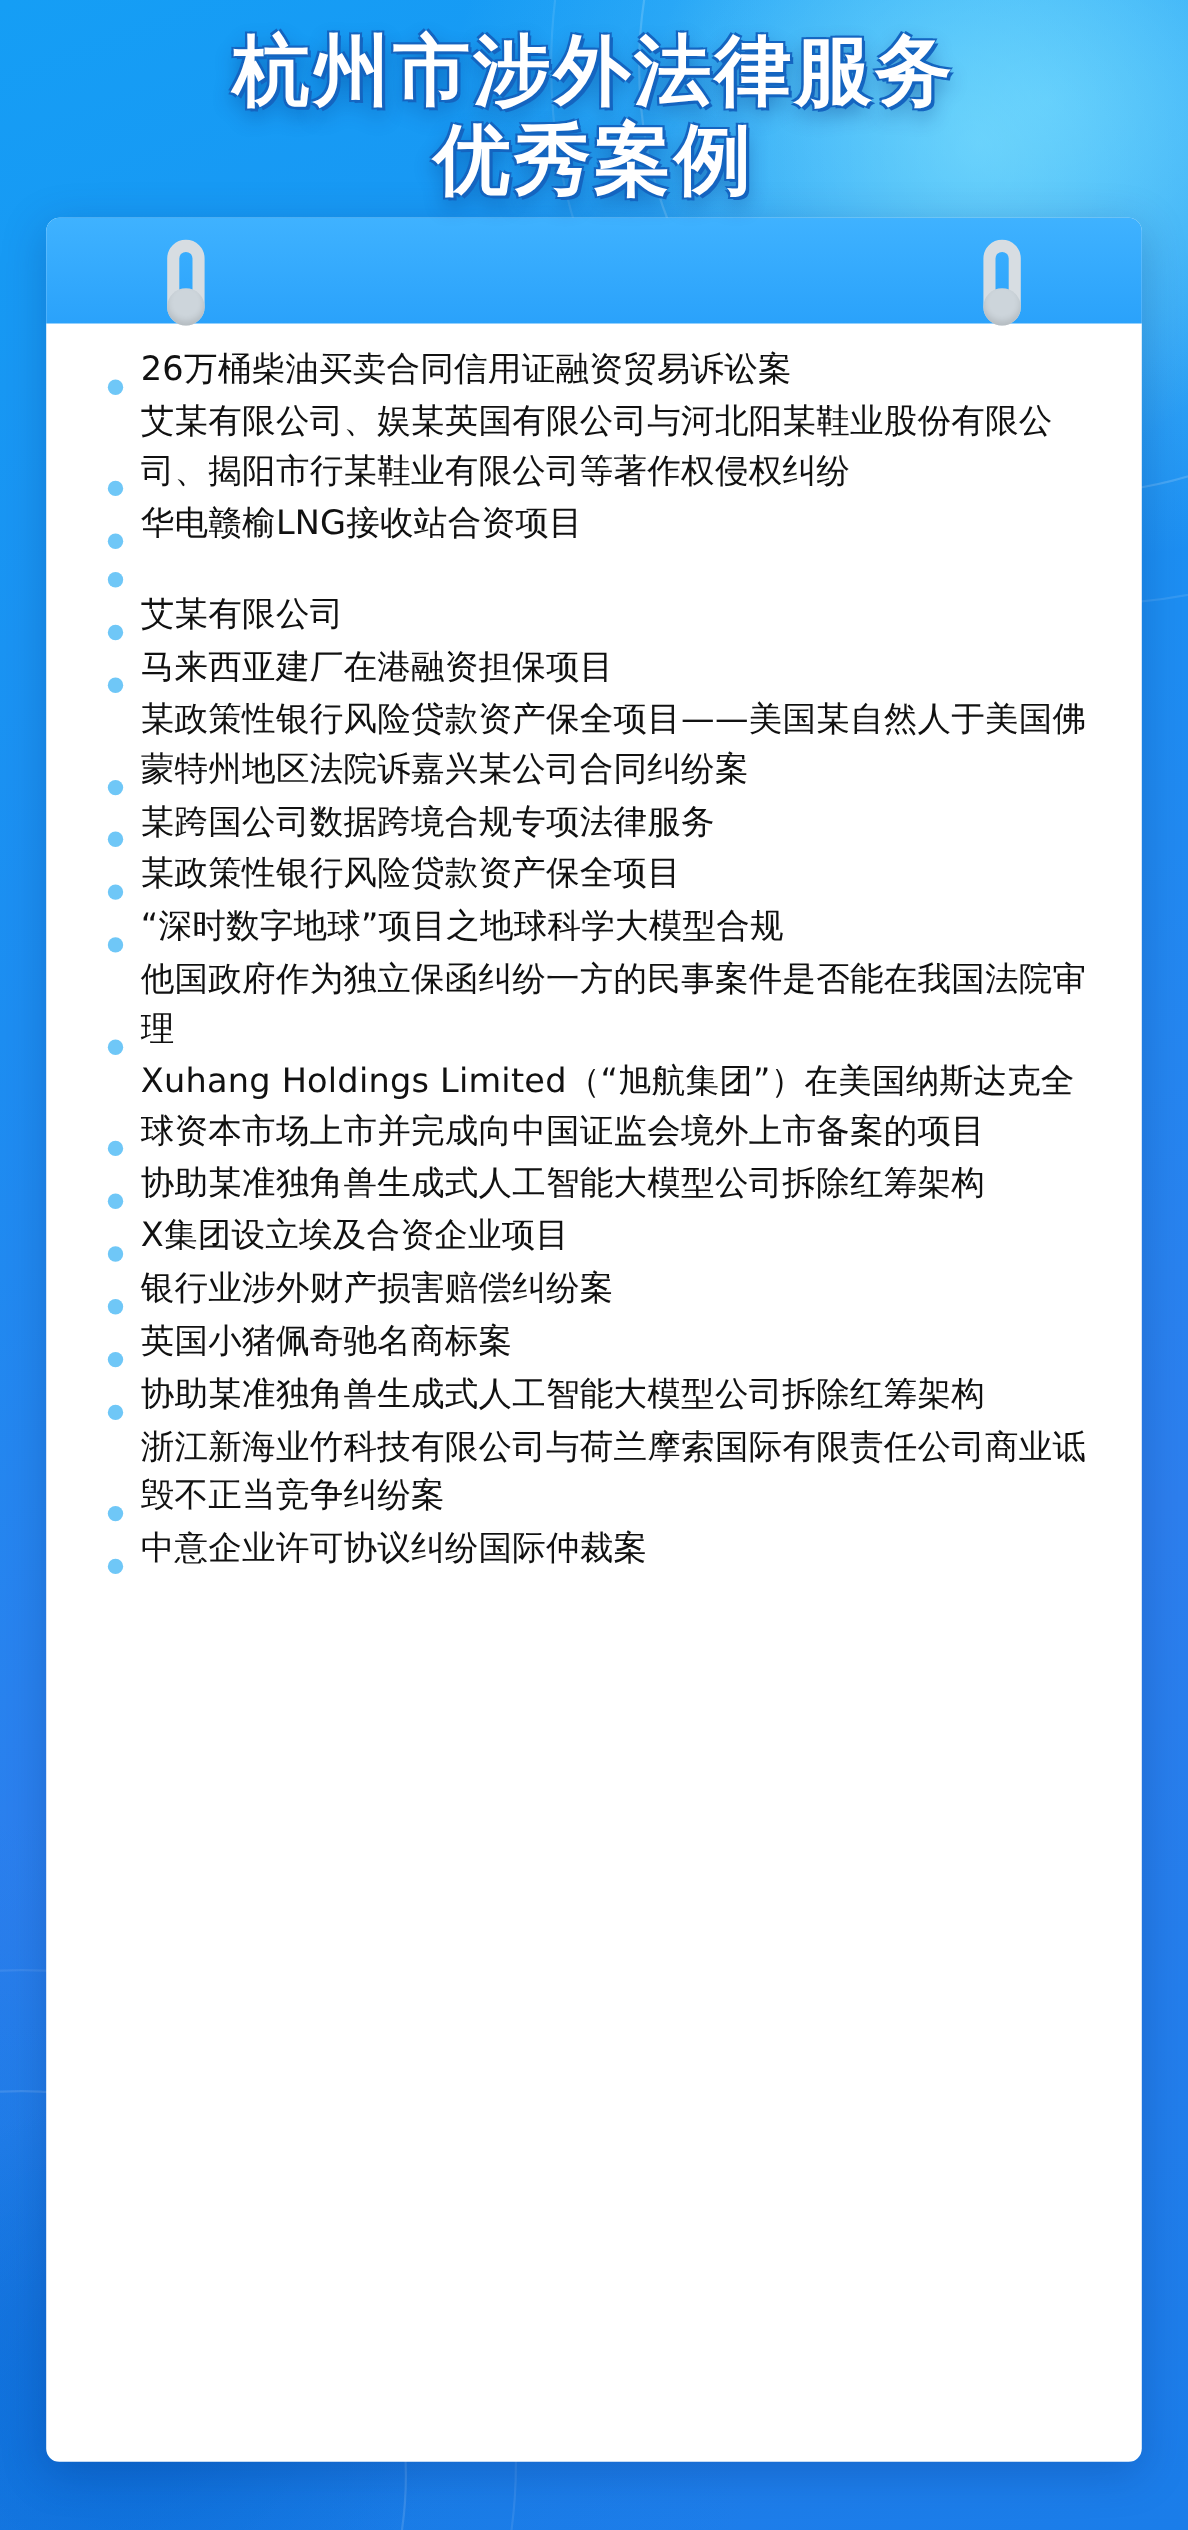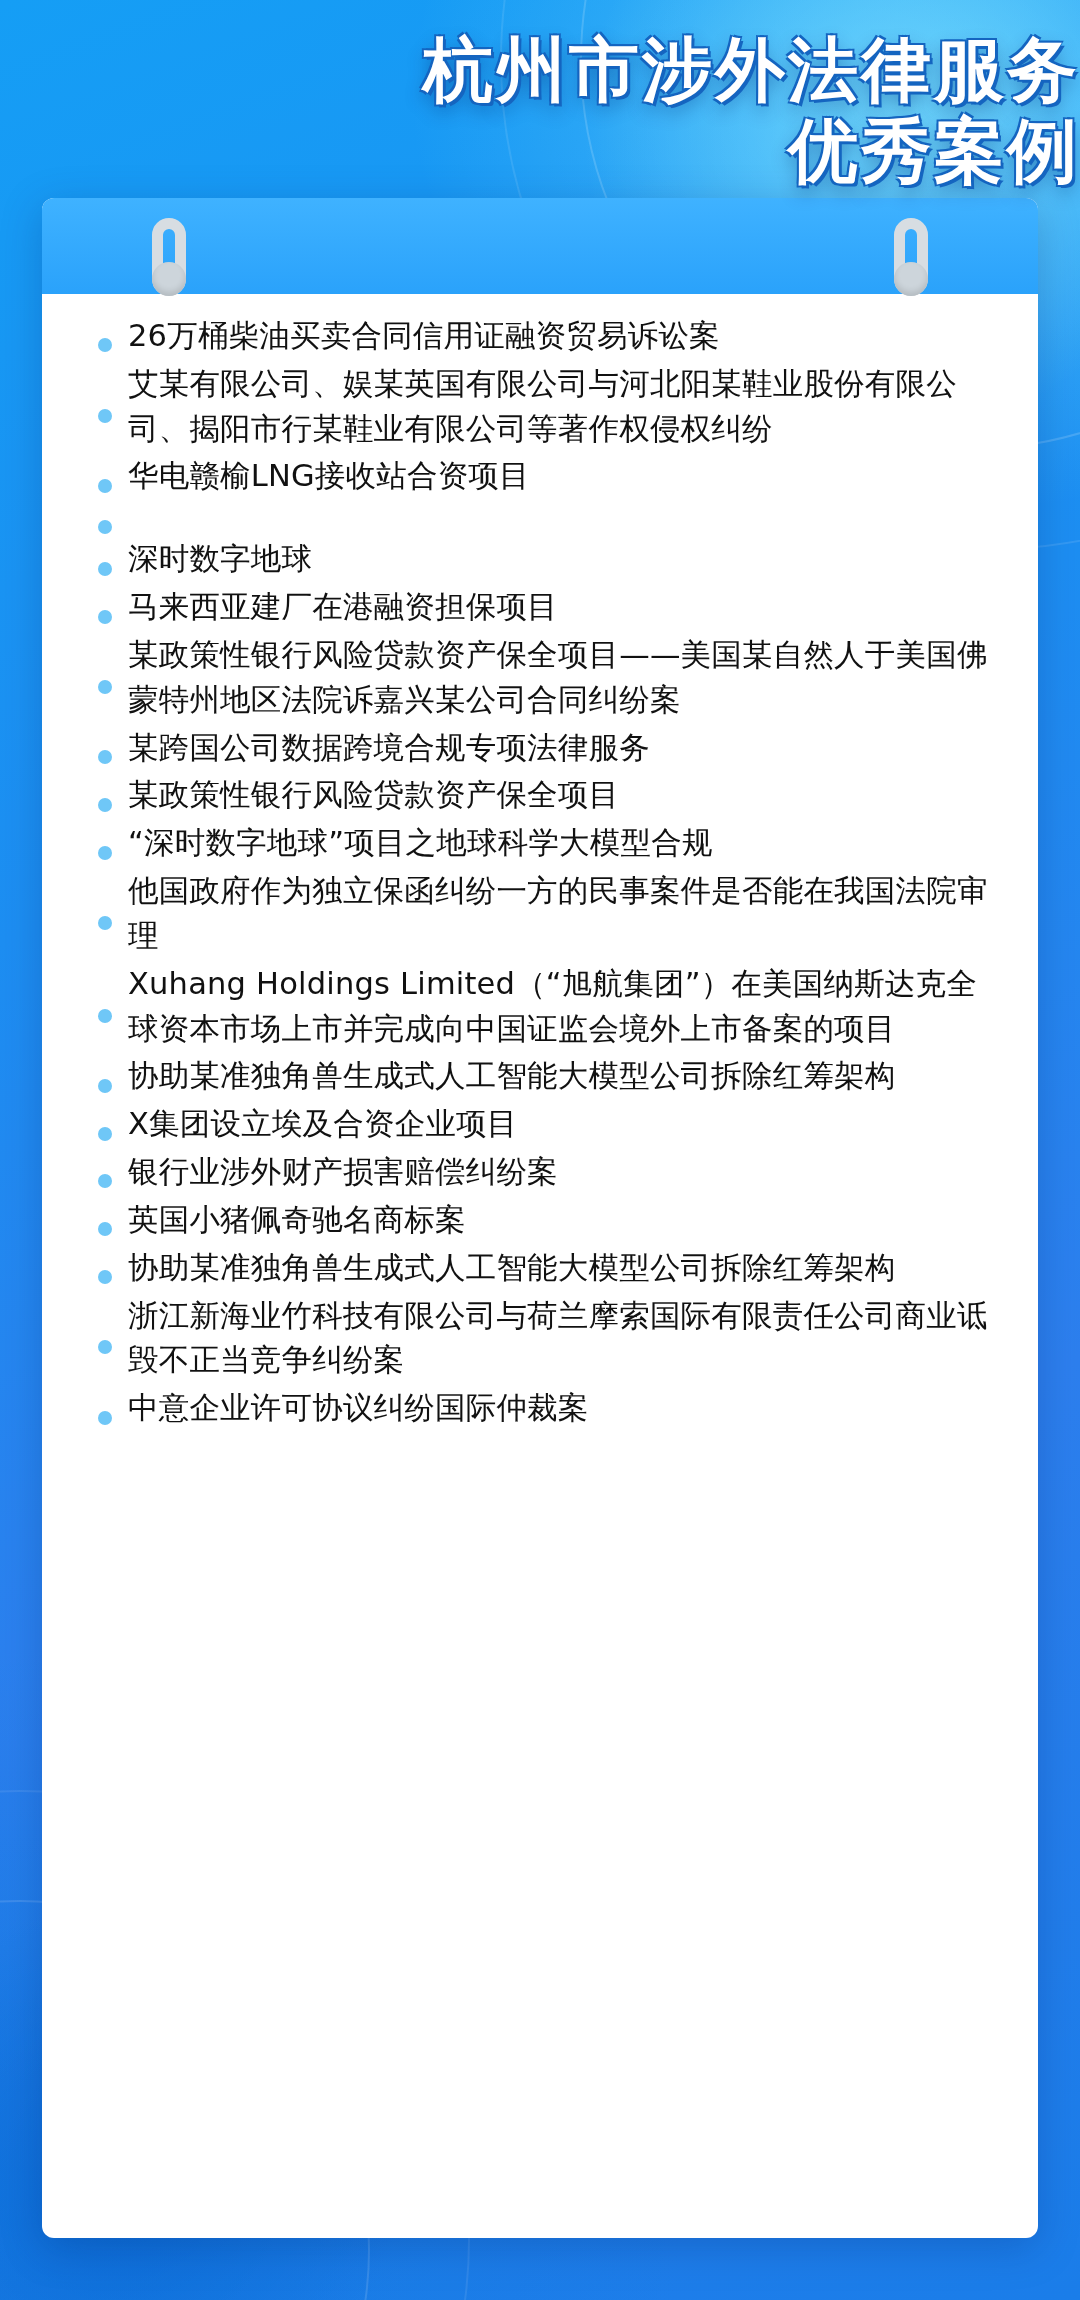--- a/index.html
+++ b/index.html
@@ -51,34 +51,33 @@
 
   
   .title-wrap {
     position: absolute;
     top: 30px;
     left: 0; right: 0;
     text-align: center;
     z-index: 5;
   }
   .title-line {
-    font-family: Liberation Sans, sans-serif;
+    font-family: Liberation Mono, monospace;
     font-weight: bold;
     font-size: 70px;
     line-height: 1.16;
     letter-spacing: 3px;
     color: #ffffff;
     text-shadow:
       0 0 2px #1565c0,
       3px 3px 0 #1565c0,
       -2px 2px 0 #1565c0,
       2px -2px 0 #1565c0,
       -2px -2px 0 #1565c0,
       0 8px 18px rgba(0,40,110,0.45);
-    text-align: right;
   }
 
   
   .pad {
     position: absolute;
     top: 198px;
     left: 42px;
     width: 996px;
     height: 2040px;
     background: #ffffff;
@@ -121,21 +120,21 @@
   .list {
     position: absolute;
     top: 116px;
     left: 56px;
     right: 40px;
     bottom: 26px;
     list-style: none;
   }
   .item {
     display: flex;
-    align-items: center;
+    align-items: flex-end;
     margin-bottom: 3px;
   }
   .bullet {
     flex: 0 0 auto;
     width: 14px;
     height: 14px;
     border-radius: 50%;
     background: #6fc7f7;
     margin-top: 18px;
     margin-right: 16px;
@@ -180,21 +179,21 @@
       </li>
       <li class="item">
         <span class="bullet"></span>
         <span class="item-text">华电赣榆LNG接收站合资项目</span>
       </li>
       <li class="item">
         <span class="bullet"></span>
       </li>
       <li class="item">
         <span class="bullet"></span>
-        <span class="item-text">深时数字地球</span>
+        <span class="item-text">艾某有限公司</span>
       </li>
       <li class="item">
         <span class="bullet"></span>
         <span class="item-text">马来西亚建厂在港融资担保项目</span>
       </li>
       <li class="item">
         <span class="bullet"></span>
         <span class="item-text">某政策性银行风险贷款资产保全项目——美国某自然人于美国佛蒙特州地区法院诉嘉兴某公司合同纠纷案</span>
       </li>
       <li class="item">

